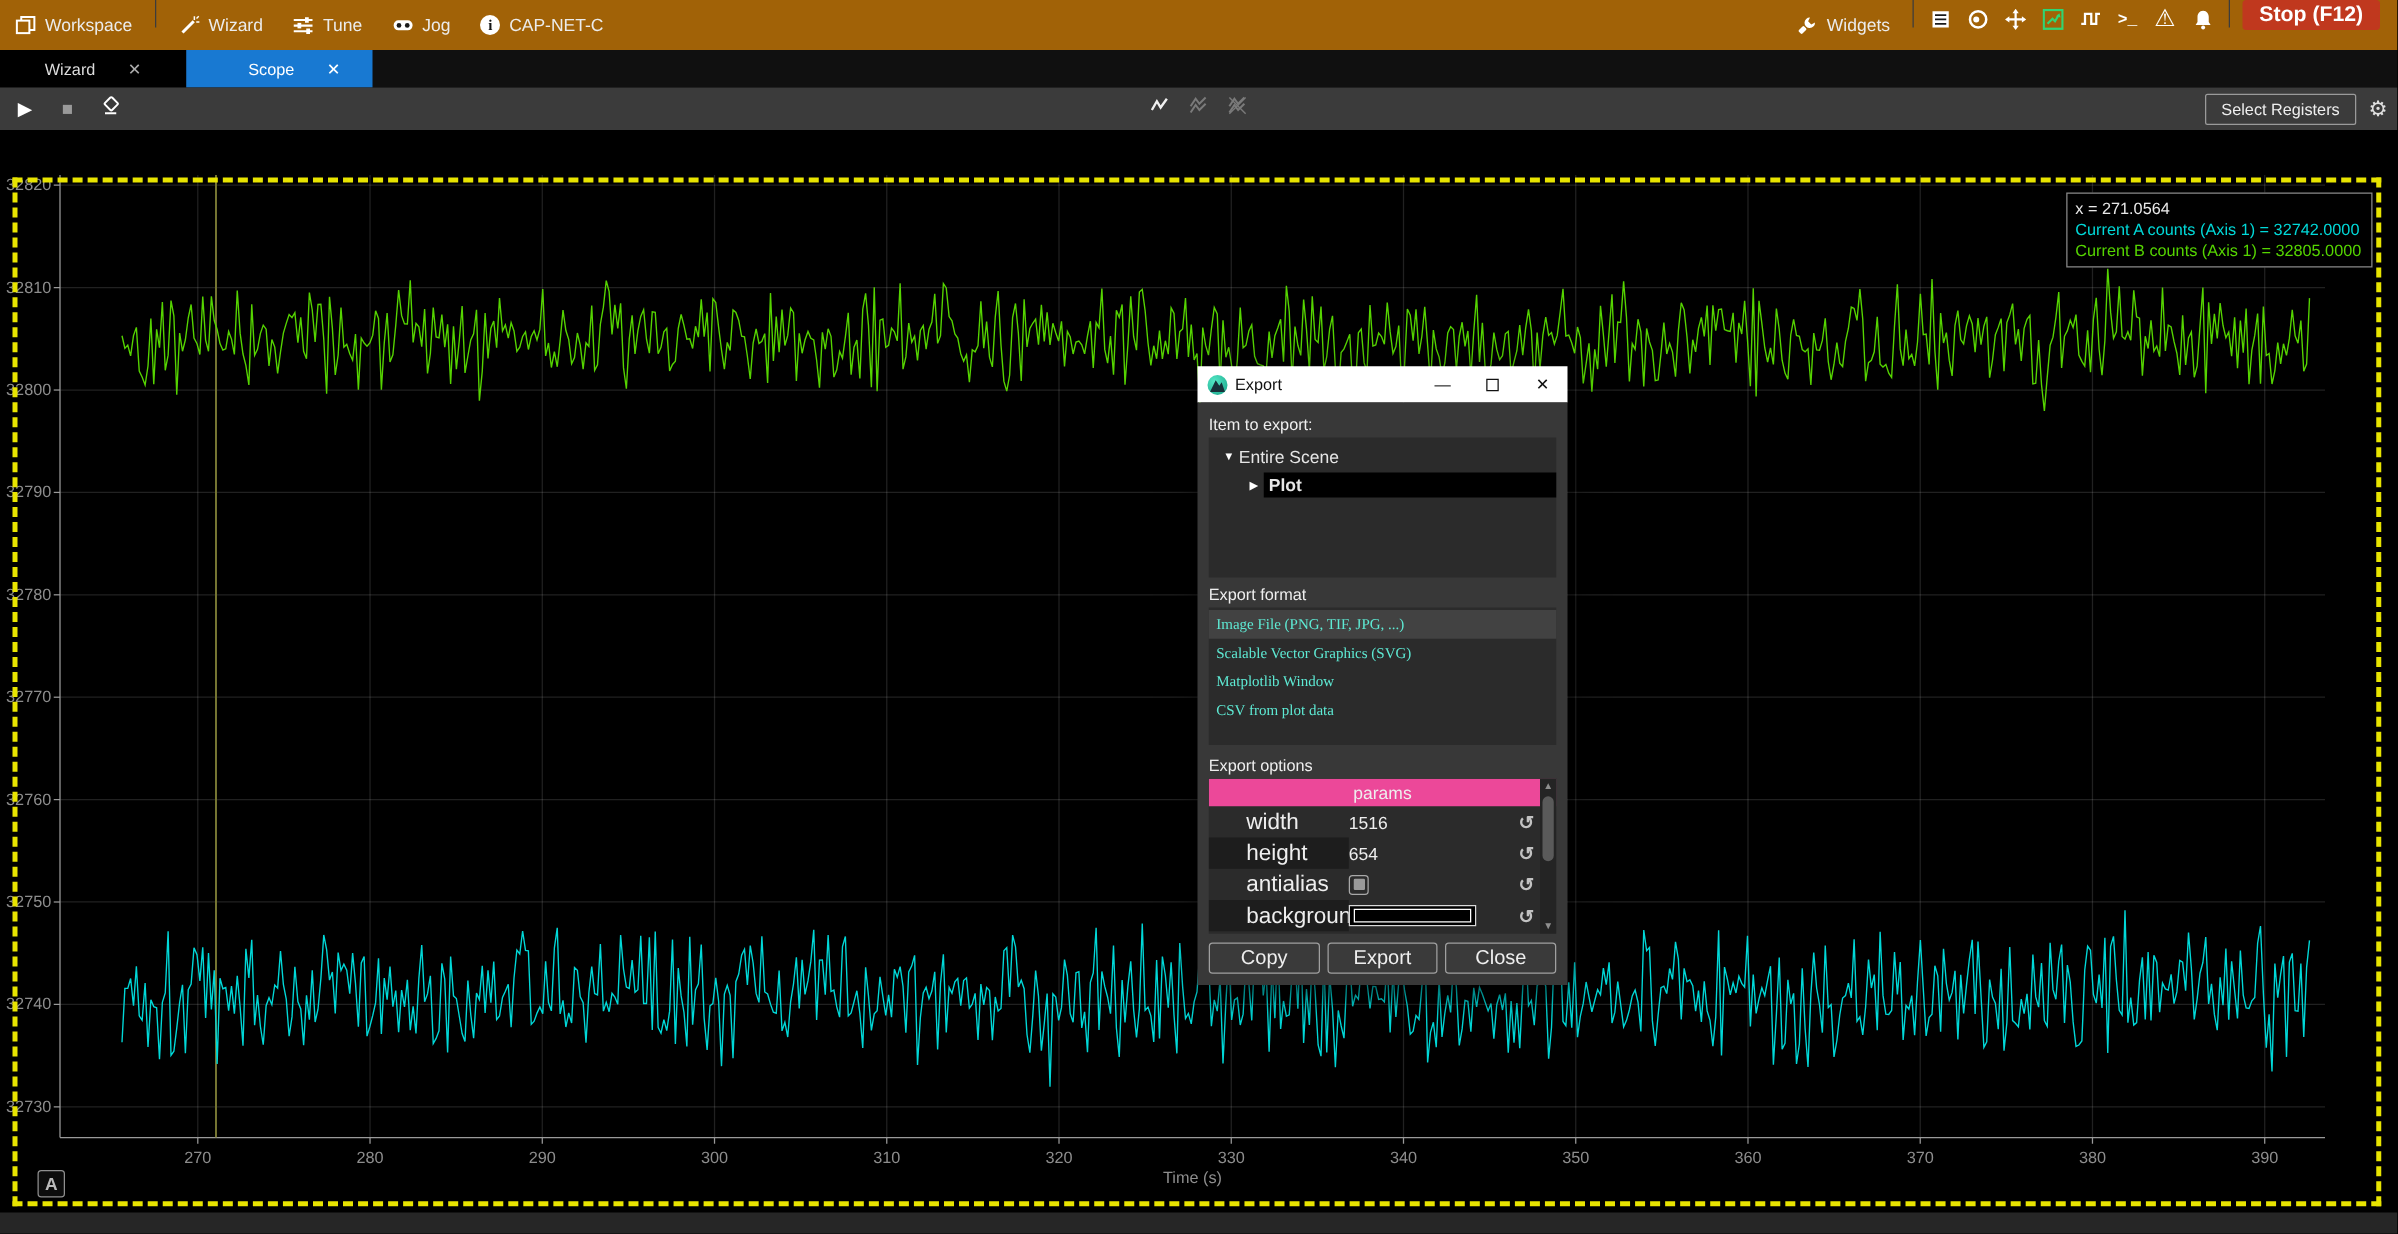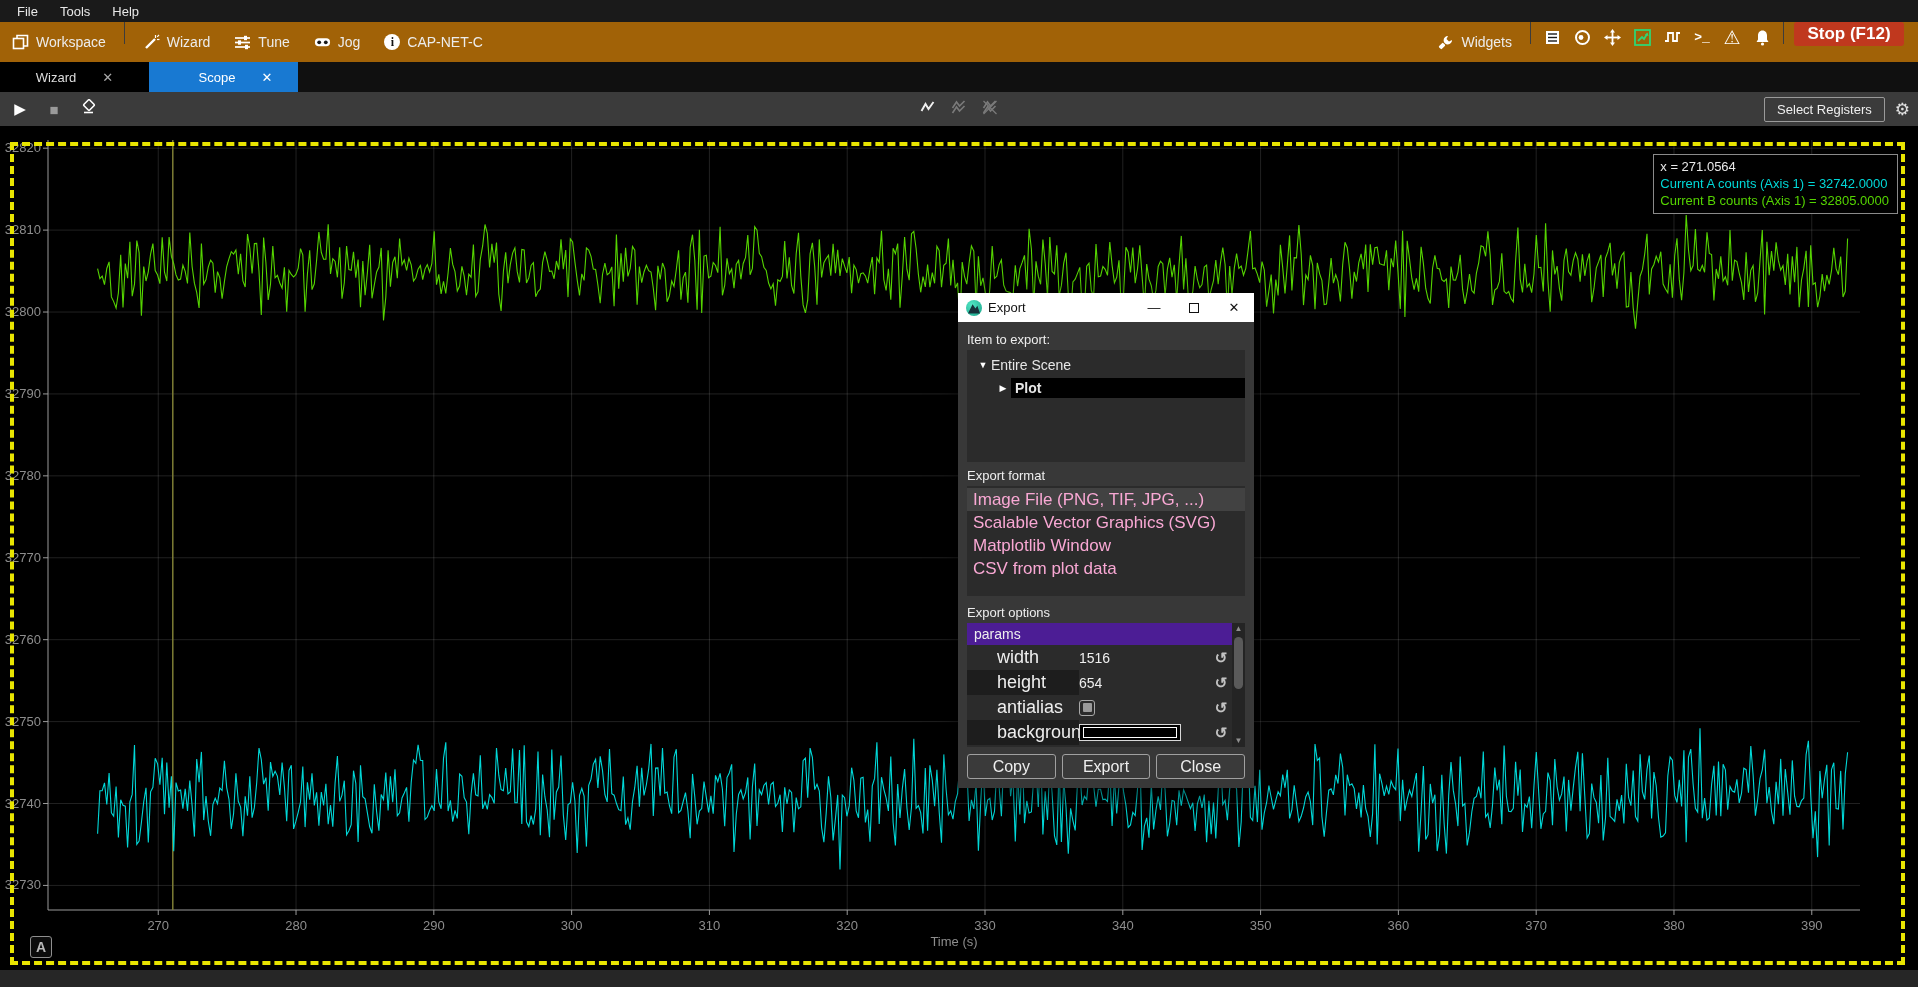--- a/index.html
+++ b/index.html
@@ -76,24 +76,24 @@
   .dlg-max i { display:block; width:10px; height:10px; border:1.3px solid #111; }
   .dlg-body { background:#383838; padding:8px 9px 9px 9px; color:#e6e6e6; }
   .dlg-label { font-size:13px; color:#eee; margin:2px 0 3px 0; }
   .treebox { background:#2b2b2b; height:112px; margin-bottom:6px; padding-top:3px; }
   .trow { display:flex; align-items:center; height:23px; font-size:14px; }
   .trow .arrow { width:16px; text-align:center; font-size:9px; color:#fff; flex:none; }
   .trow.root { padding-left:8px; }
   .trow.child { padding-left:28px; }
   .trow.child .lbl { background:#000; flex:1; font-weight:bold; padding:2px 4px; }
   .listbox { background:#2b2b2b; height:110px; margin-bottom:9px; padding-top:2px; }
-  .lrow { height:23px; display:flex; align-items:center; padding-left:6px; font-size:17px; color:#f9a8d4; }
+  .lrow { height:23px; display:flex; align-items:center; padding-left:6px; font-size:12px; color:#5eead4;font-family:Liberation Serif, serif; }
   .lrow.selected { background:#424242; }
   .params { background:#2b2b2b; position:relative; height:124px; margin-bottom:7px; overflow:hidden; }
-  .p-header { background:#4c1d95; padding:3px 7px; font-size:14px; color:#eee; }
+  .p-header { background:#ec4899; padding:3px 7px; font-size:14px; color:#eee;text-align:center; }
   .prow { display:flex; align-items:center; height:25px; padding-right:14px; }
   .prow .pname { width:112px; padding-left:30px; font-size:18px; color:#eee; align-self:stretch;
                  display:flex; align-items:center; }
   .prow:nth-child(odd) .pname { background:#1d1d1d; }
   .prow .pval { flex:1; font-size:14px; color:#eee; }
   .reset { width:20px; text-align:center; color:#c2c2c2; font-size:15px; font-weight:bold; }
   .checkbox { width:16px; height:16px; border:1px solid #a8a8a8; border-radius:3px; background:#2b2b2b;
               display:flex; align-items:center; justify-content:center; }
   .checkbox i { display:block; width:9px; height:9px; background:#9a9a9a; border-radius:1px; }
   .colorbtn { width:102px; height:17px; border:1px solid #d8d8d8; background:#000;
@@ -107,25 +107,20 @@
   .dlg-buttons { display:flex; gap:6px; }
   .dlg-buttons button { flex:1; height:25px; background:#3a3a3a; border:1px solid #a0a0a0;
                         border-radius:3px; color:#eee; font-size:16px; font-family:"Liberation Sans",sans-serif; }
   .mono { font-family:"Liberation Mono", monospace; }
 </style>
 </head>
 <body>
 
 <div class="app">
 
-  <div class="menubar">
-    <span class="mi">File</span>
-    <span class="mi">Tools</span>
-    <span class="mi">Help</span>
-  </div>
 
   <div class="toolbar">
     <div class="tbtn">
       <span class="icon16">
         <svg viewBox="0 0 17 17">
             <rect x="1.5" y="4.5" width="10" height="10" fill="none" stroke="#fff" stroke-width="1.6"></rect>
             <path d="M5 4.5 V1.5 H15.5 V12 H11.5" fill="none" stroke="#fff" stroke-width="1.6"></path>
           </svg>
       </span>
       <span>Workspace</span>

